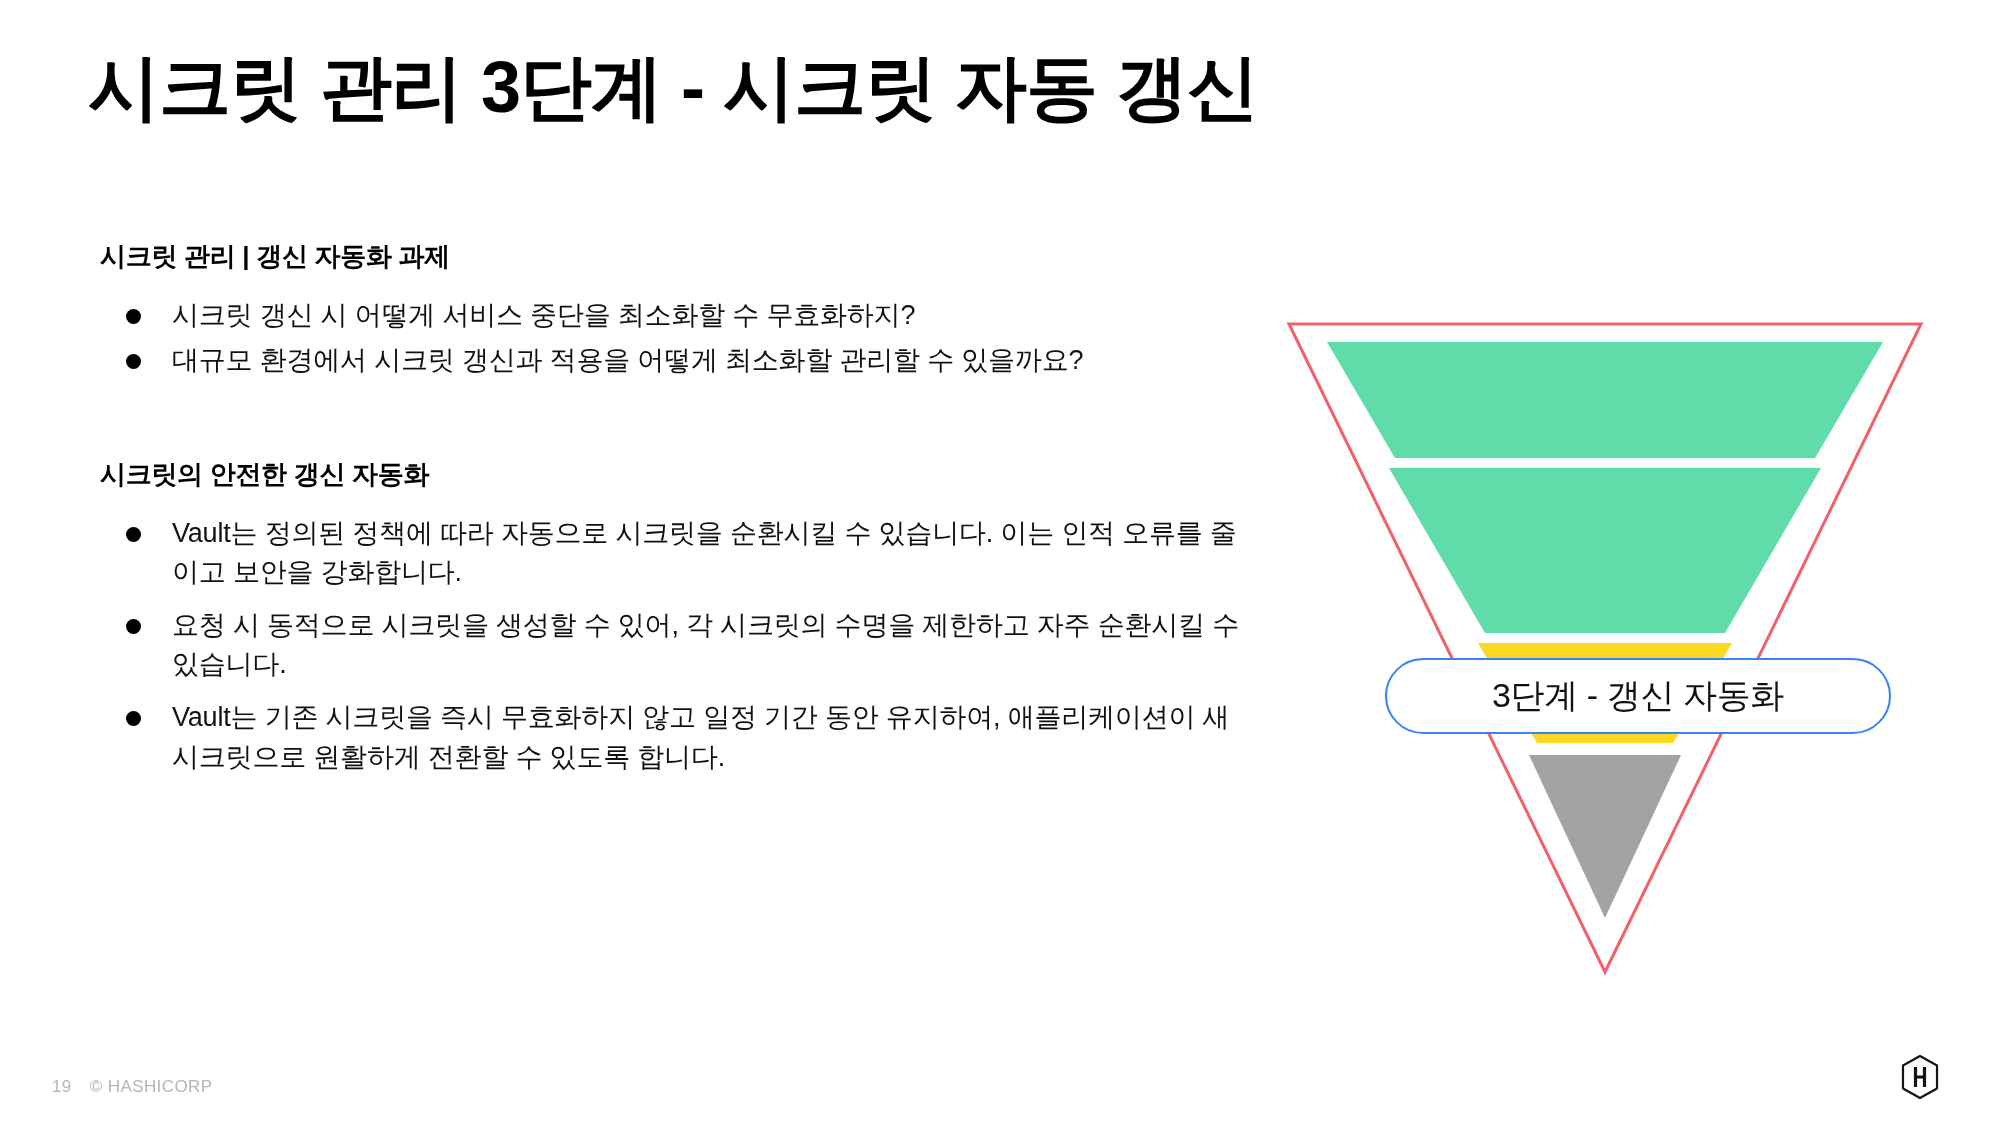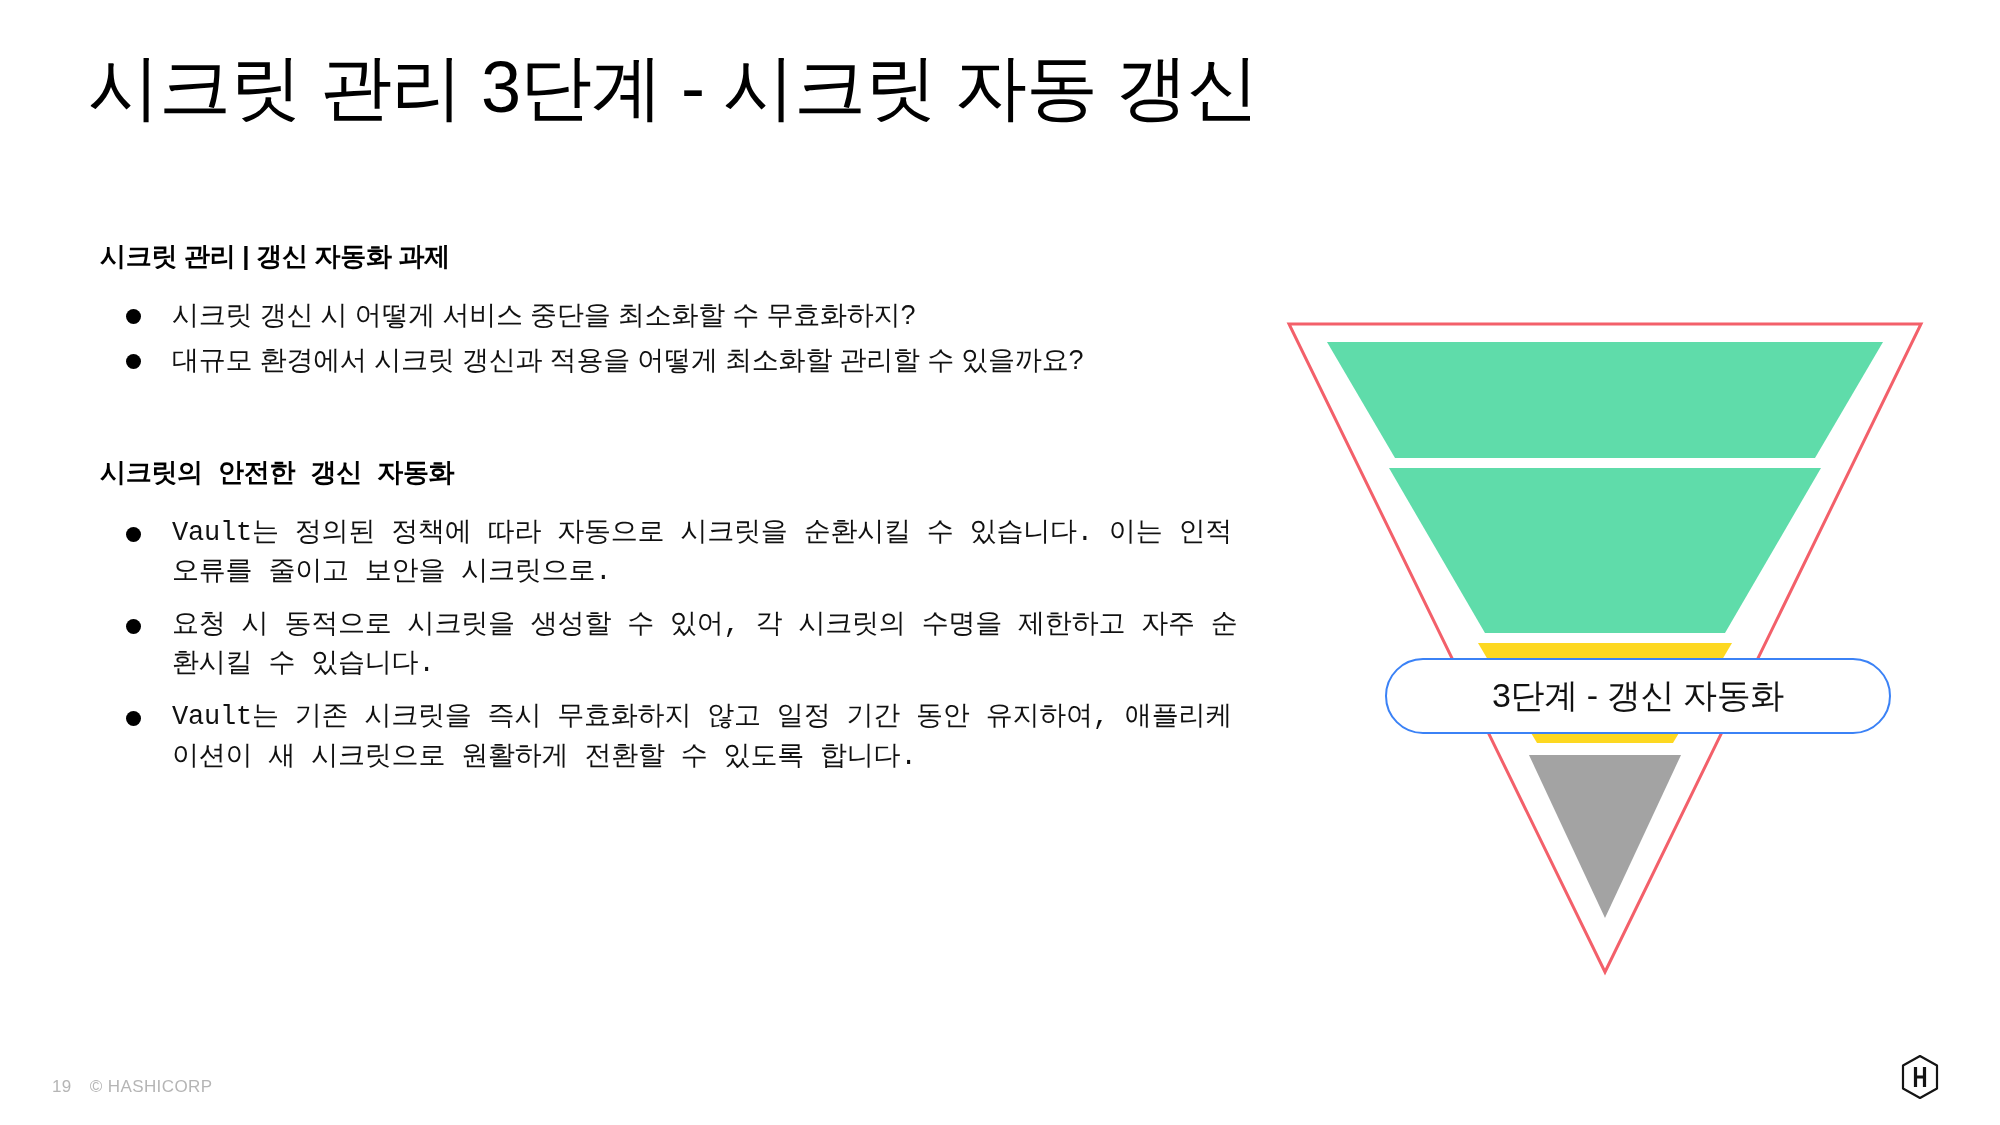--- a/index.html
+++ b/index.html
@@ -21,41 +21,40 @@
     inset: 0;
     background: #ffffff;
   }
 
   
   .slide-title {
     position: absolute;
     left: 88px;
     top: 48px;
     font-size: 72px;
-    font-weight: 400;
+    font-weight: 700;
     letter-spacing: -1px;
     line-height: 1.1;
     white-space: nowrap;
     color: #000000;
   }
 
   
   .content {
     position: absolute;
     left: 100px;
     top: 240px;
     width: 1140px;
   }
 
   .section {
     margin: 0 0 0 0;
   }
   .section + .section {
     margin-top: 78px;
-    font-family: Liberation Mono, monospace;
   }
 
   .section-heading {
     font-size: 26px;
     font-weight: 700;
     line-height: 1.3;
     color: #000000;
     margin: 0 0 22px 0;
     letter-spacing: -0.3px;
   }
@@ -165,21 +164,21 @@
           <span>대규모 환경에서 시크릿 갱신과 적용을 어떻게 최소화할 관리할 수 있을까요?</span>
         </li>
       </ul>
     </div>
 
     <div class="section section-2">
       <div class="section-heading">시크릿의 안전한 갱신 자동화</div>
       <ul class="bullets">
         <li>
           <span class="dot"></span>
-          <span>Vault는 정의된 정책에 따라 자동으로 시크릿을 순환시킬 수 있습니다. 이는 인적 오류를 줄이고 보안을 시크릿으로.</span>
+          <span>Vault는 정의된 정책에 따라 자동으로 시크릿을 순환시킬 수 있습니다. 이는 인적 오류를 줄이고 보안을 강화합니다.</span>
         </li>
         <li>
           <span class="dot"></span>
           <span>요청 시 동적으로 시크릿을 생성할 수 있어, 각 시크릿의 수명을 제한하고 자주 순환시킬 수 있습니다.</span>
         </li>
         <li>
           <span class="dot"></span>
           <span>Vault는 기존 시크릿을 즉시 무효화하지 않고 일정 기간 동안 유지하여, 애플리케이션이 새 시크릿으로 원활하게 전환할 수 있도록 합니다.</span>
         </li>
       </ul>

